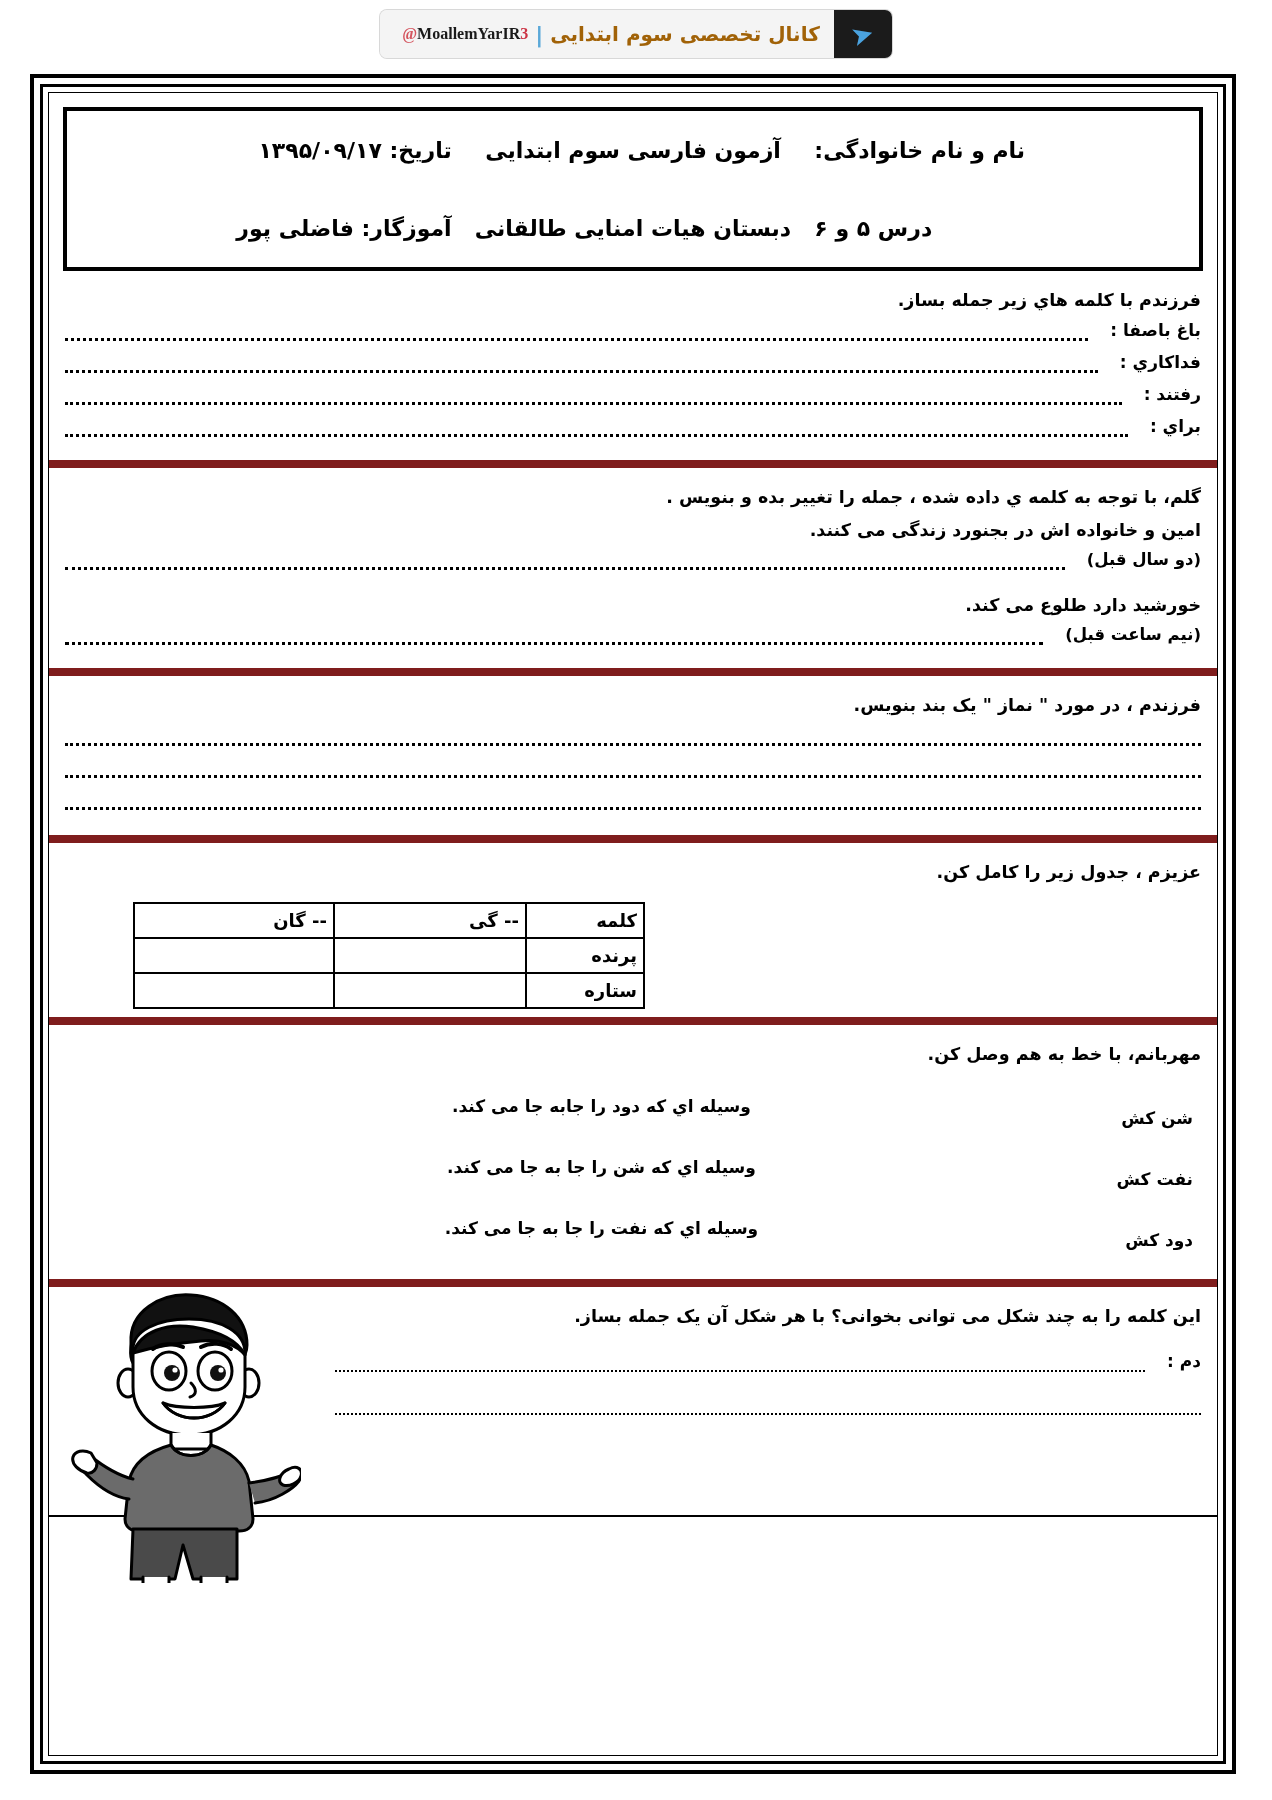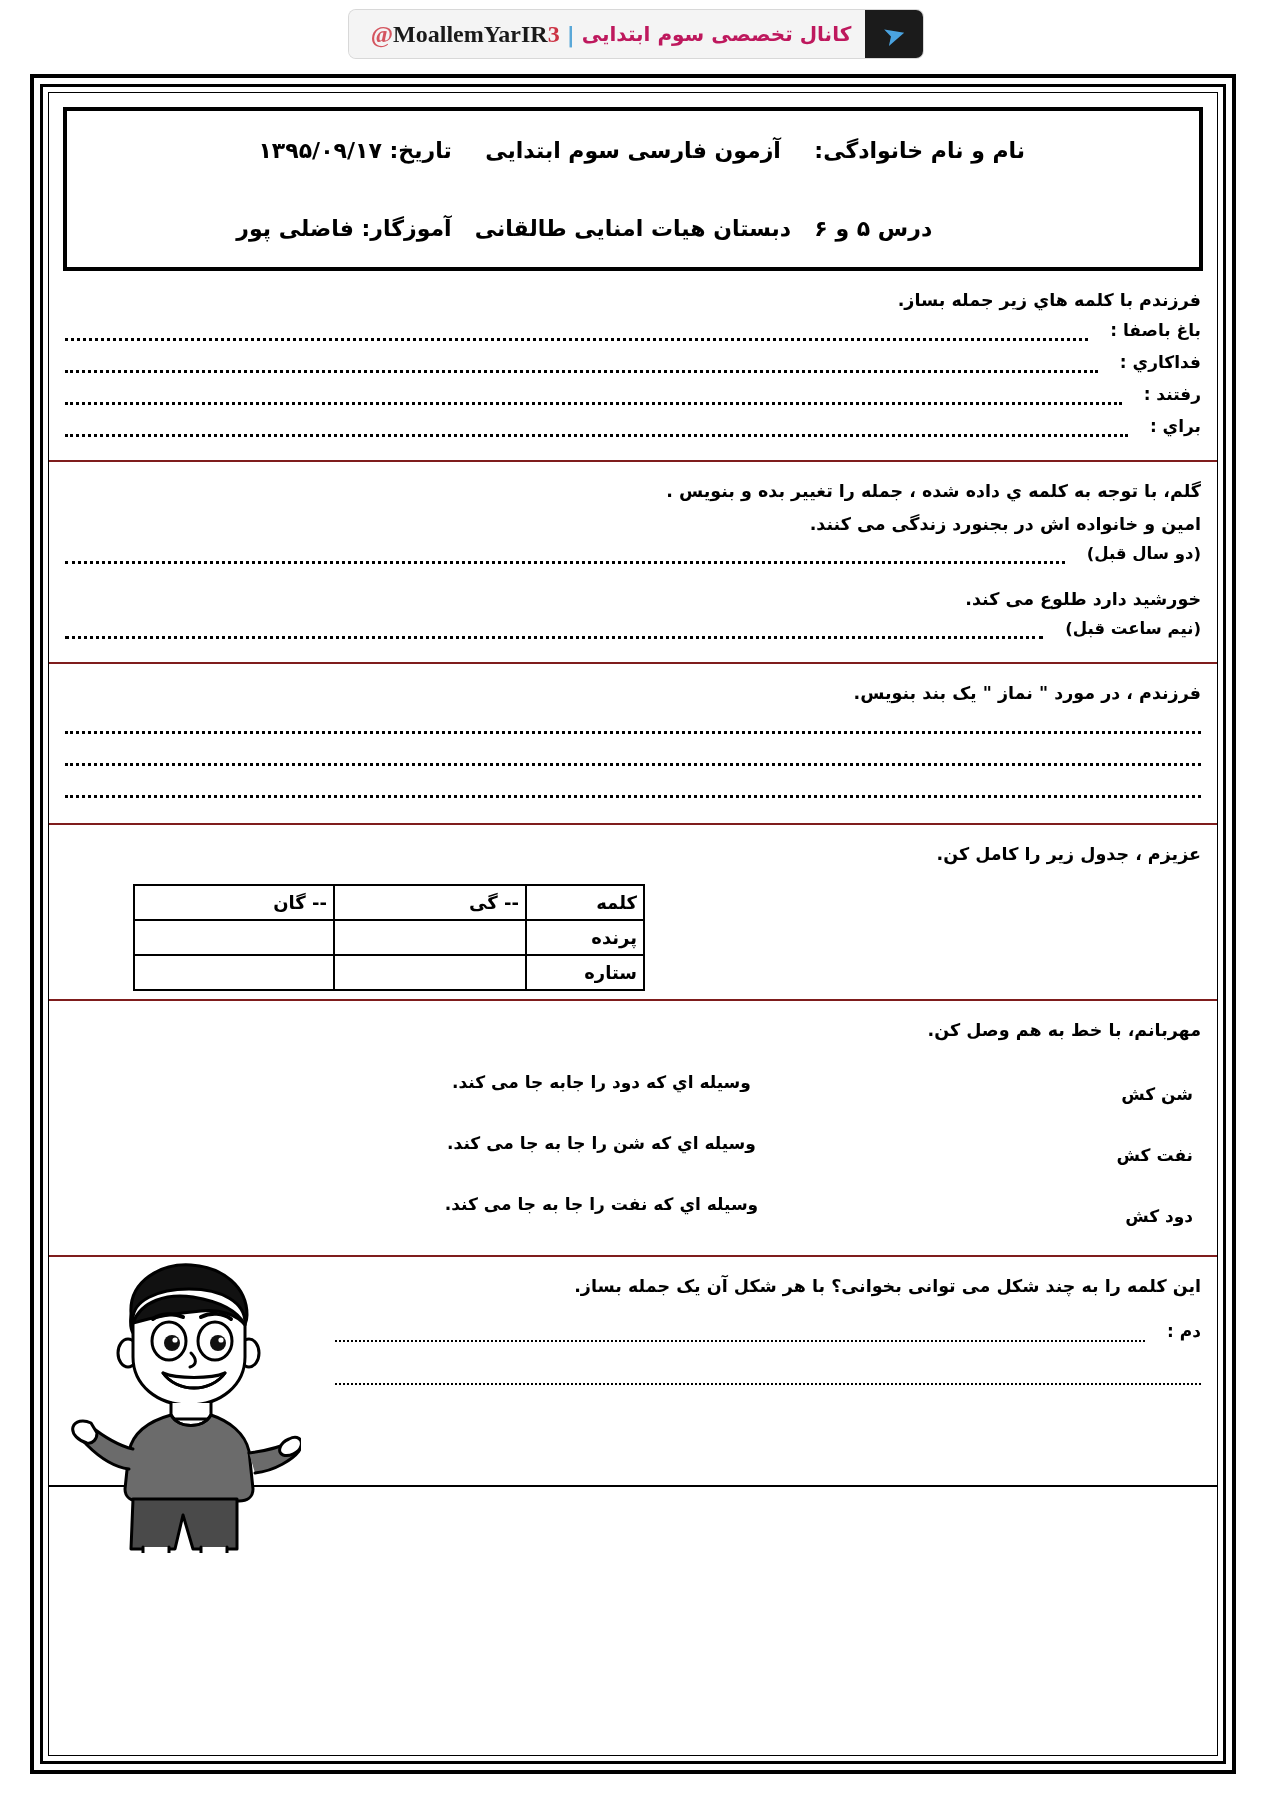--- a/index.html
+++ b/index.html
@@ -65,31 +65,31 @@
     align-items: center;
     padding: 0 14px 0 22px;
     background: #f4f4f4;
     gap: 7px;
     direction: rtl;
   }
   .banner-fa {
     font-family: "DejaVu Sans", sans-serif;
     font-size: 20px;
     font-weight: bold;
-    color: #be185d;
+    color: #a16207;
     letter-spacing: -1px;
   }
   .banner-bar {
     color: #5aa8d8;
     font-size: 22px;
     font-weight: bold;
   }
   .banner-handle {
     font-family: "Liberation Serif", serif;
-    font-size: 24px;
+    font-size: 16px;
     font-weight: bold;
     color: #1a1a1a;
     direction: ltr;
   }
   .banner-handle .at { color: #d4555f; }
   .banner-handle .three { color: #cc3344; }
 
   
   .page-frame {
     position: absolute;
@@ -144,21 +144,21 @@
     font-weight: bold;
     font-family: "DejaVu Sans", sans-serif;
     white-space: nowrap;
   }
   .header-cell.right { justify-content: flex-end; padding-right: 22px; }
   .header-cell.left  { justify-content: flex-start; padding-left: 22px; }
   .header-cell.mid   { justify-content: center; }
 
   
   .section {
-    border-bottom: 2px solid #7f1d1d;
+    border-bottom: 8px solid #7f1d1d;
     padding: 10px 16px 12px 16px;
     direction: rtl;
     box-sizing: border-box;
   }
 
   .q-text {
     font-size: 17.5px;
     font-weight: bold;
     font-family: "DejaVu Sans", sans-serif;
     text-align: right;

